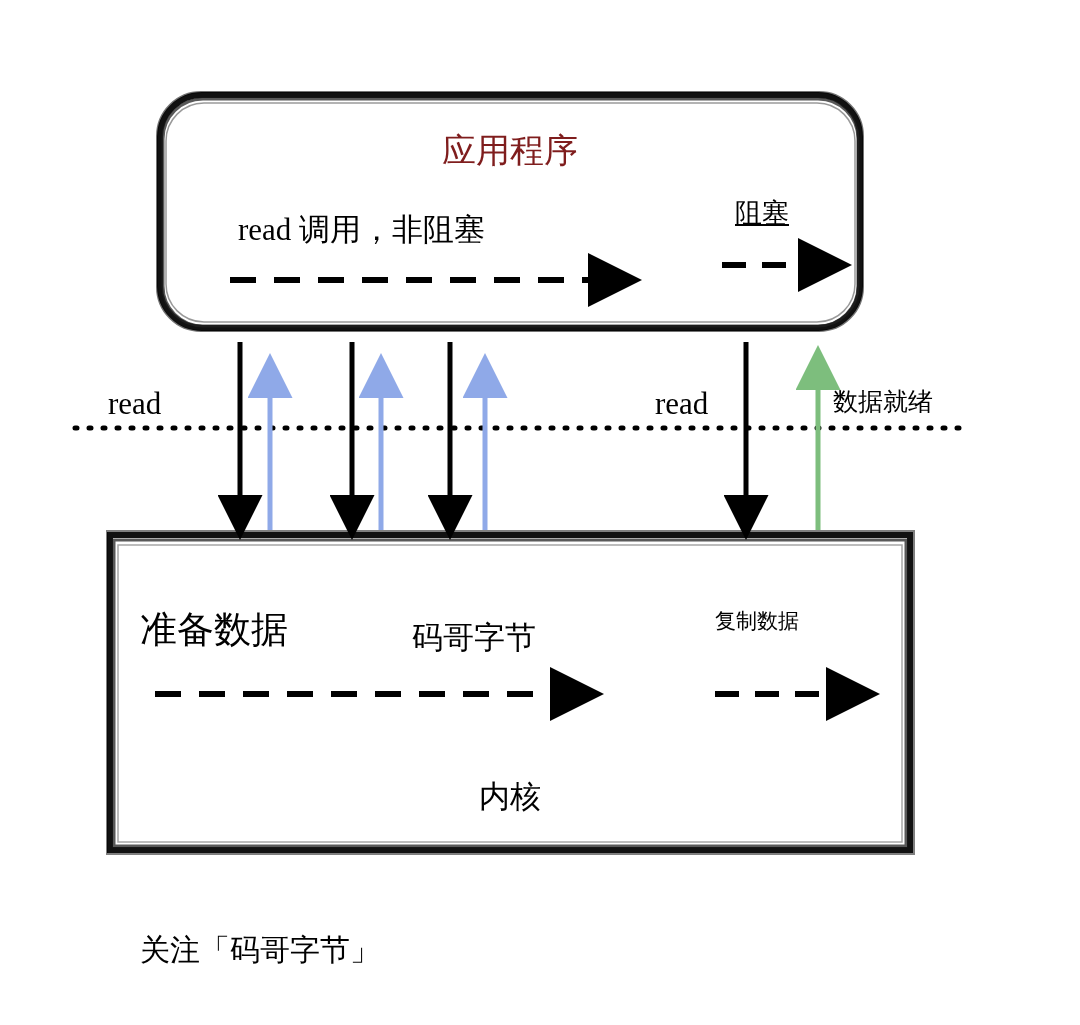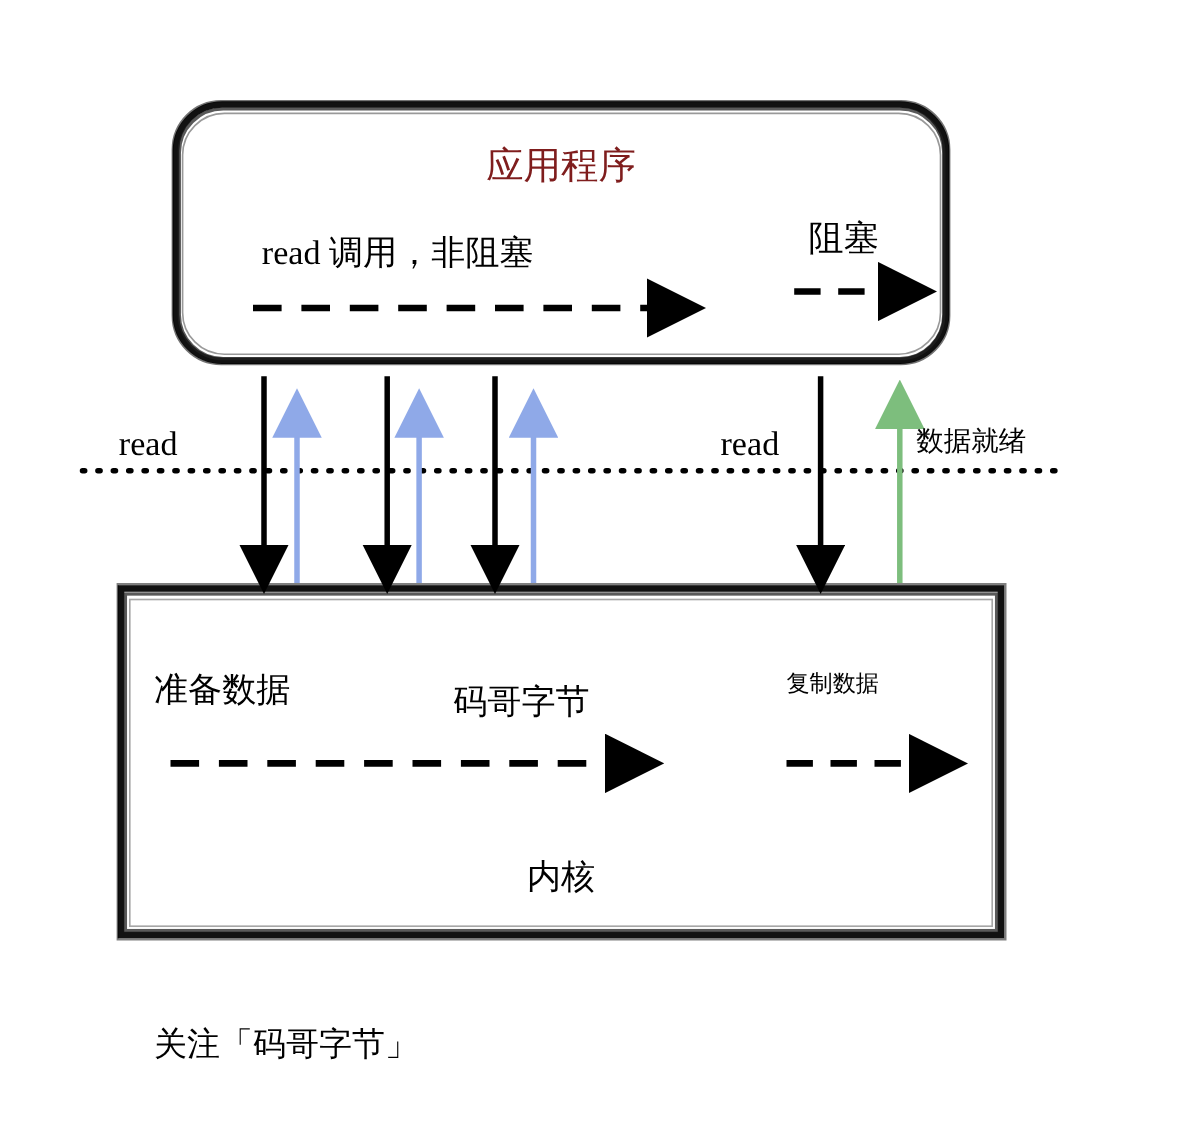--- a/index.html
+++ b/index.html
@@ -40,41 +40,42 @@
     color: #7f1d1d;
   }
   .read-call {
     left: 238px;
     top: 214px;
     font-size: 31px;
   }
   .blocked {
     left: 735px;
     top: 200px;
-    font-size: 32px;
+    font-size: 27px;
+    text-decoration: underline;
   }
   .read-left {
     left: 108px;
     top: 388px;
     font-size: 31px;
   }
   .read-right {
     left: 655px;
     top: 388px;
     font-size: 31px;
   }
   .return-data {
     left: 833px;
     top: 389px;
     font-size: 25px;
   }
   .prepare {
     left: 140px;
     top: 611px;
-    font-size: 31px;
+    font-size: 37px;
   }
   .ready {
     left: 412px;
     top: 622px;
     font-size: 31px;
   }
   .copy {
     left: 715px;
     top: 611px;
     font-size: 21px;

